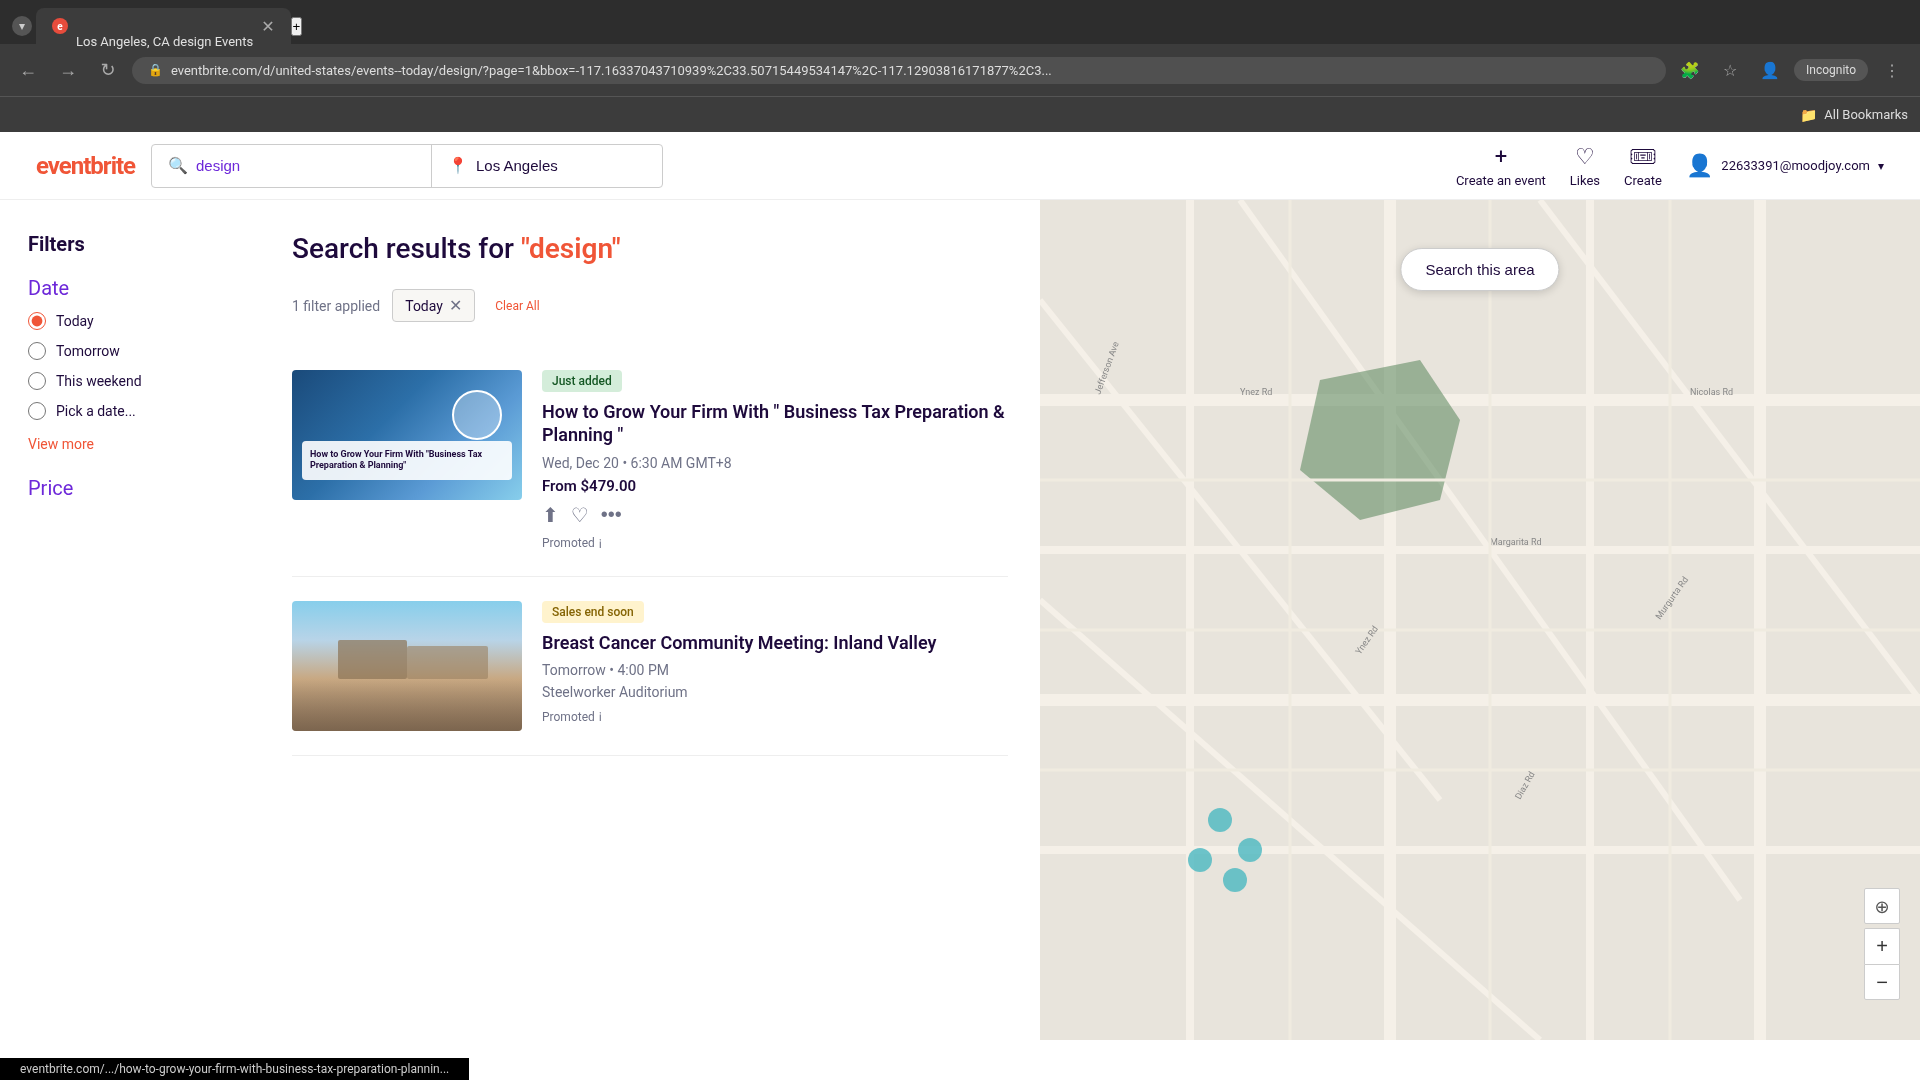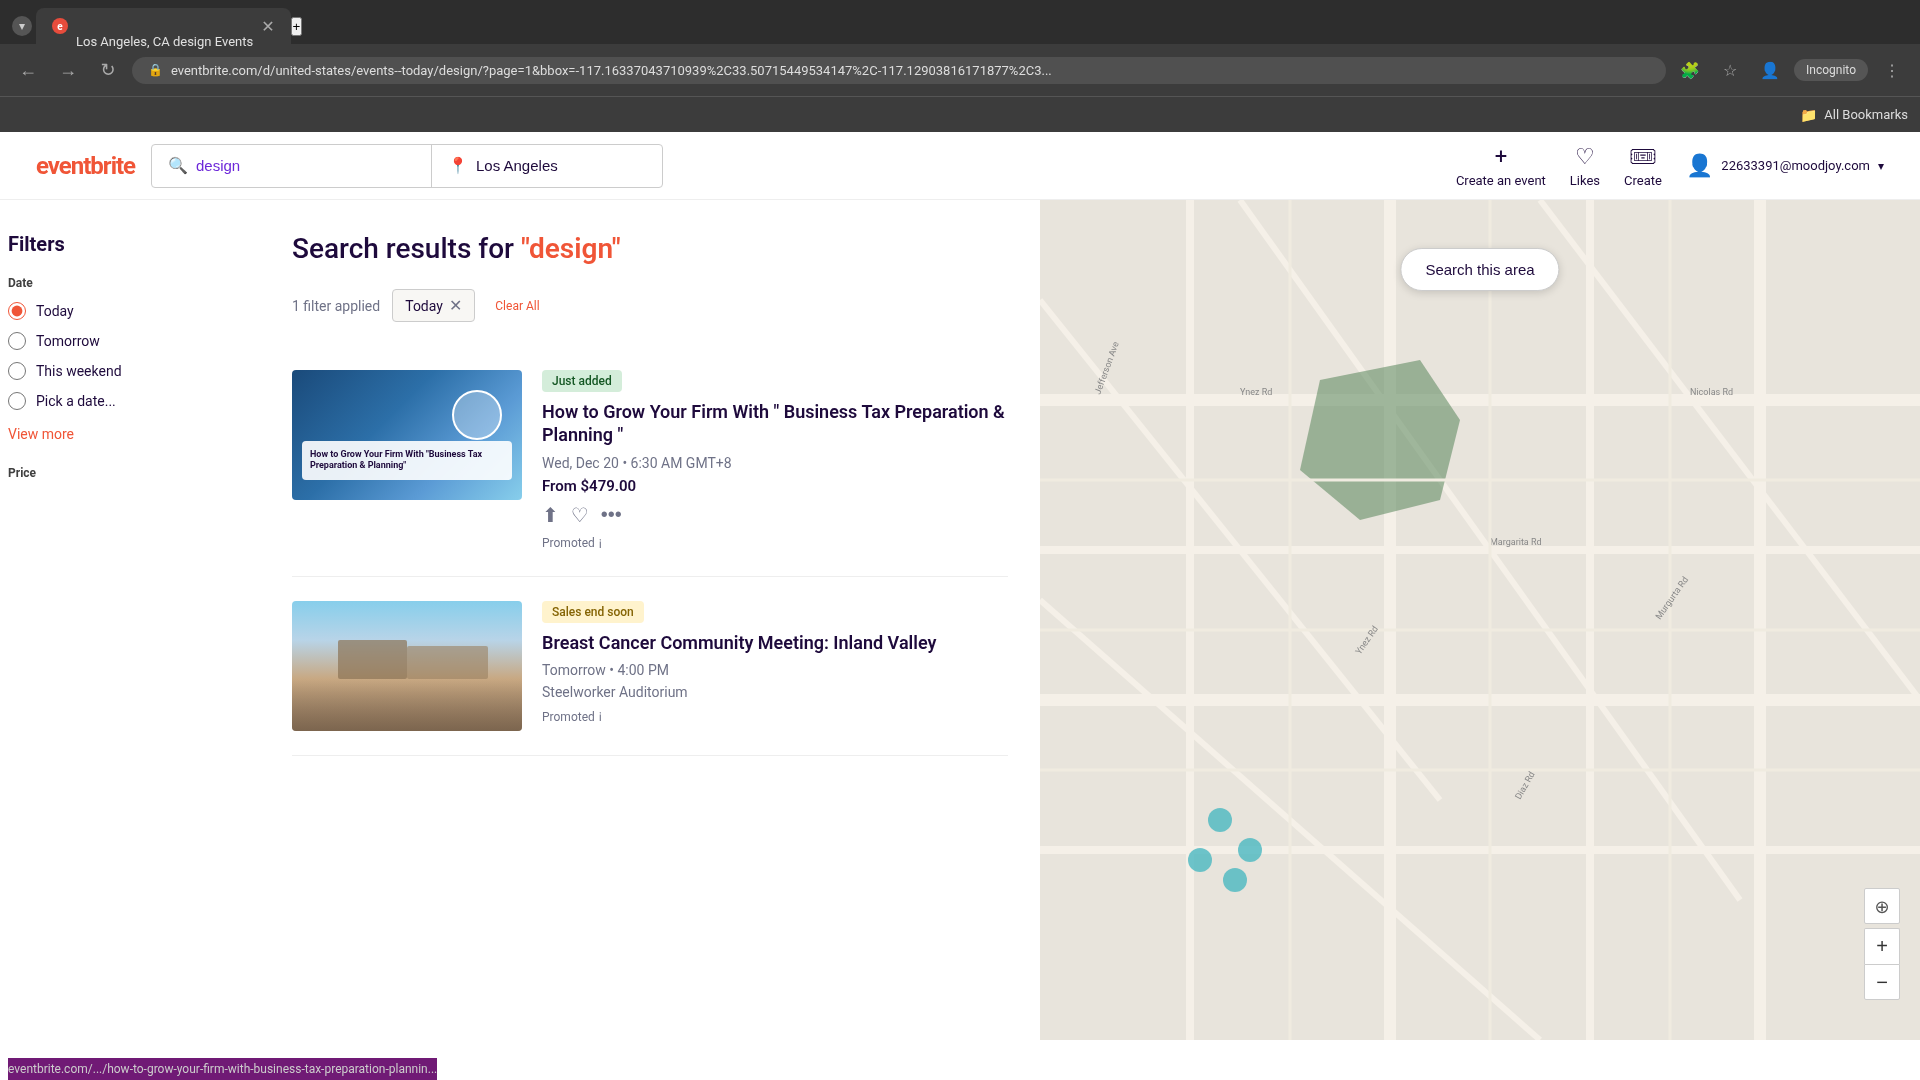--- a/index.html
+++ b/index.html
@@ -44,27 +44,27 @@
     .search-title .query { color: #f05537; font-weight: 600; }
 
     
     .filters-bar { display: flex; align-items: center; gap: 12px; margin-bottom: 24px; }
     .filter-count { font-size: 14px; color: #6f7287; }
     .filter-chip { display: flex; align-items: center; gap: 6px; background: #f8f7f4; border: 1px solid #ccc; border-radius: 4px; padding: 6px 12px; font-size: 14px; }
     .filter-chip .remove { cursor: pointer; color: #6f7287; font-size: 16px; }
     .clear-all { color: #f05537; font-size: 12px; cursor: pointer; text-decoration: none; margin-left: 8px; }
 
     
-    .sidebar { width: 260px; padding: 32px 8px; flex-shrink: 0; }
+    .sidebar { width: 260px; padding: 32px 28px; flex-shrink: 0; }
     .sidebar-section-title { font-size: 20px; font-weight: 700; color: #1e0a3c; margin-bottom: 20px; }
     .checkbox-item { display: flex; align-items: flex-start; gap: 10px; margin-bottom: 16px; cursor: pointer; }
     .checkbox-item input[type="checkbox"] { margin-top: 2px; width: 16px; height: 16px; flex-shrink: 0; }
     .checkbox-label { font-size: 14px; color: #1e0a3c; line-height: 1.4; }
     .filter-group { margin-bottom: 24px; }
-    .filter-group-title { font-size: 12px; font-weight: 700; color: #404040; margin-bottom: 12px; }
+    .filter-group-title { font-size: 20px; font-weight: 400; color: #6d28d9; margin-bottom: 12px; }
     .radio-item { display: flex; align-items: center; gap: 10px; margin-bottom: 12px; cursor: pointer; }
     .radio-item input[type="radio"] { width: 18px; height: 18px; accent-color: #f05537; flex-shrink: 0; }
     .radio-label { font-size: 14px; color: #1e0a3c; }
     .view-more { color: #f05537; font-size: 14px; cursor: pointer; display: inline-block; margin-top: 4px; }
 
     
     .events-list { display: flex; flex-direction: column; gap: 0; }
     .event-card { display: flex; gap: 20px; padding: 24px 0; border-bottom: 1px solid #eee; position: relative; }
     .event-image-placeholder { width: 230px; height: 130px; border-radius: 4px; flex-shrink: 0; }
     .event-info { flex: 1; }
@@ -84,21 +84,21 @@
     .map-container { width: 100%; height: 100%; min-height: 840px; position: relative; overflow: hidden; }
     .search-this-area-btn { position: absolute; top: 48px; left: 50%; transform: translateX(-50%); background: white; border: 1px solid #ccc; border-radius: 24px; padding: 12px 24px; font-size: 15px; font-weight: 500; color: #1e0a3c; cursor: pointer; box-shadow: 0 2px 8px rgba(0,0,0,0.15); white-space: nowrap; }
     .map-zoom-controls { position: absolute; bottom: 40px; right: 20px; display: flex; flex-direction: column; }
     .map-zoom-btn { background: white; border: 1px solid #ccc; width: 36px; height: 36px; display: flex; align-items: center; justify-content: center; cursor: pointer; font-size: 20px; color: #333; }
     .map-location-btn { position: absolute; bottom: 116px; right: 20px; background: white; border: 1px solid #ccc; width: 36px; height: 36px; display: flex; align-items: center; justify-content: center; cursor: pointer; border-radius: 2px; font-size: 16px; }
 
     
     .map-svg { position: absolute; top: 0; left: 0; width: 100%; height: 100%; }
 
     
-    .status-bar { position: fixed; bottom: 0; left: 8px; background: #701a75; color: #ccc; font-size: 12px; padding: 4px 0; max-width: 500px; overflow: hidden; text-overflow: ellipsis; white-space: nowrap; }
+    .status-bar { position: fixed; bottom: 0; left: 0; background: #000000; color: #ccc; font-size: 12px; padding: 4px 20px; max-width: 500px; overflow: hidden; text-overflow: ellipsis; white-space: nowrap; }
   </style>
 </head>
 <body>
 
 <div class="browser-chrome">
 
   <div class="browser-tab-bar">
     <div style="display:flex;align-items:center;gap:4px;padding:0 4px;">
       <div style="background:#555;border-radius:50%;width:20px;height:20px;display:flex;align-items:center;justify-content:center;cursor:pointer;">
         <span style="color:#ccc;font-size:12px;">▾</span>

